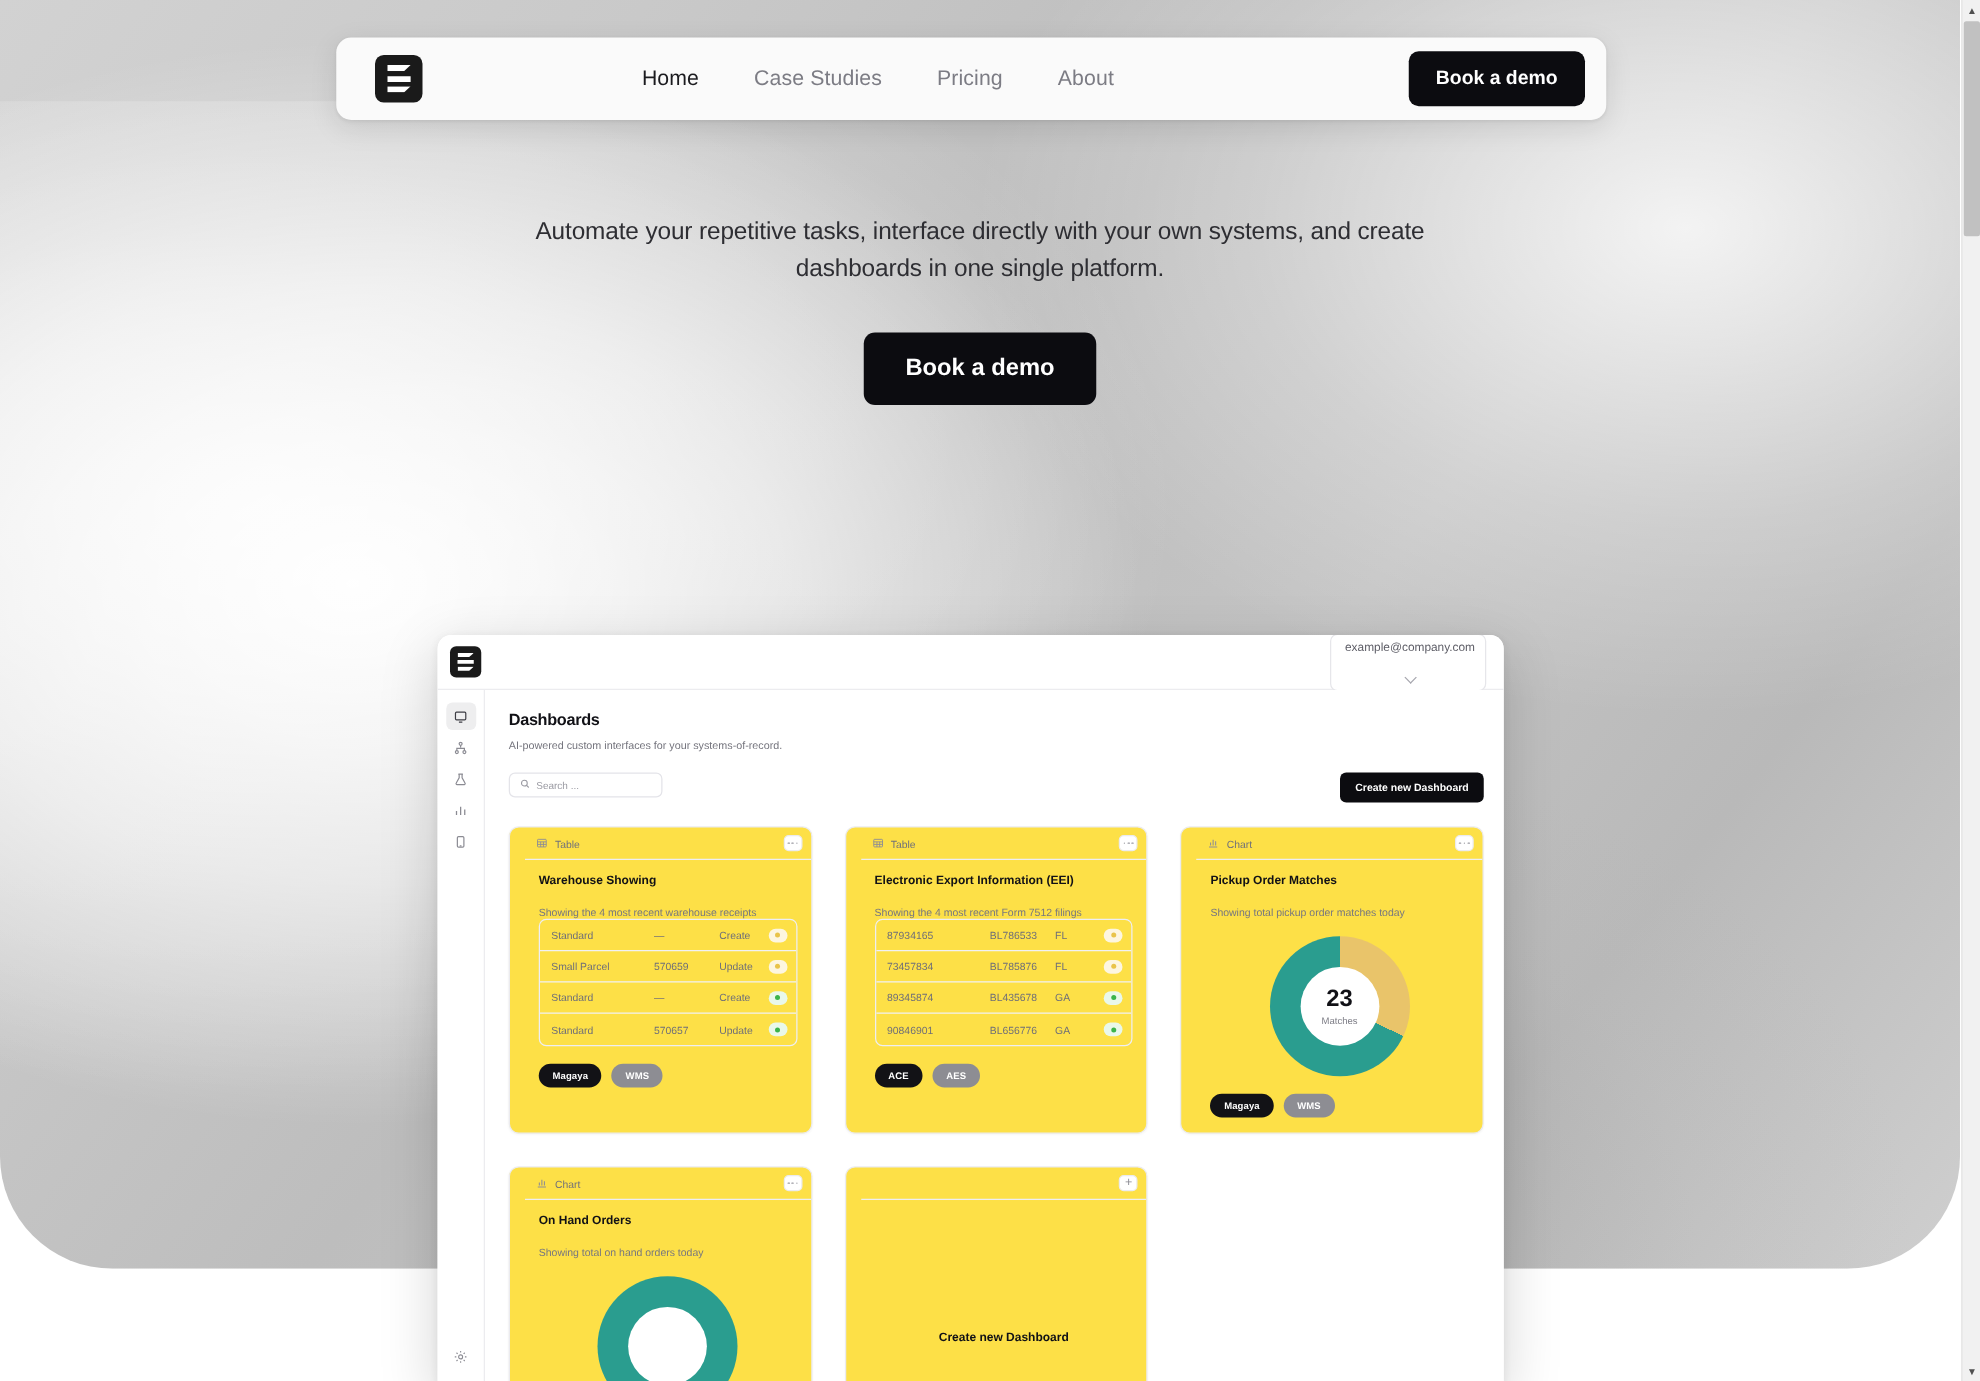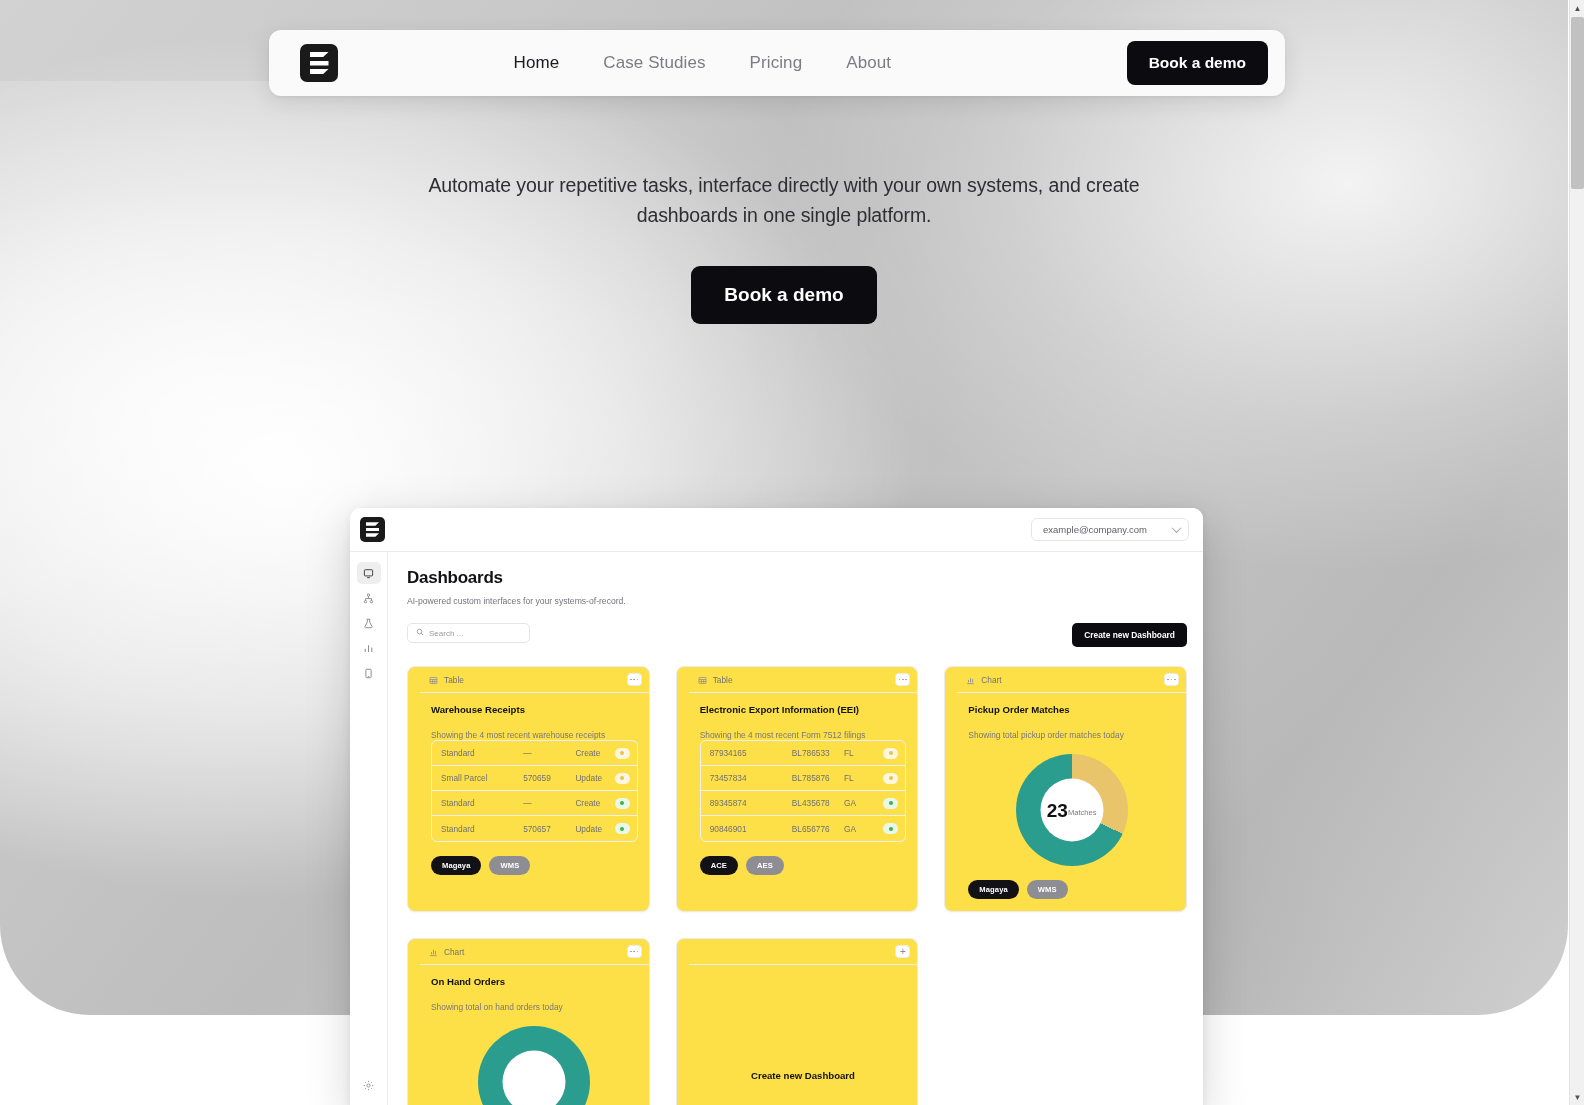--- a/index.html
+++ b/index.html
@@ -196,23 +196,24 @@
 
   .account-pill {
     margin-left: auto;
     border: 1px solid #e6e6ea;
     border-radius: 6px;
     padding: 5px 8px 5px 11px;
     font-size: 9.5px;
     color: #5d5d66;
     display: flex;
     align-items: center;
-    gap: 26px;
+    gap: 16px;
     background: #fff;
     cursor: pointer;
+    flex-direction: column;
   }
   .chev {
     width: 7px; height: 7px;
     border-right: 1.3px solid #a5a5ad;
     border-bottom: 1.3px solid #a5a5ad;
     transform: rotate(45deg) translate(-1px,-1px);
   }
 
   .app-body { display: flex; flex: 1; min-height: 0; }
 
@@ -244,21 +245,21 @@
 
   .app-main {
     flex: 1;
     min-width: 0;
     padding: 16px 16px 0 19px;
     overflow: hidden;
     background: #fff;
   }
 
   .page-title {
-    font-size: 17px;
+    font-size: 13px;
     font-weight: 700;
     color: #111116;
     letter-spacing: -0.25px;
   }
   .page-sub {
     margin-top: 8px;
     font-size: 8.6px;
     color: #74747d;
   }
 
@@ -414,20 +415,21 @@
     border-radius: 50%;
   }
   .donut-hole {
     position: absolute;
     left: 50%; top: 50%;
     transform: translate(-50%,-50%);
     width: 63px; height: 63px;
     border-radius: 50%;
     background: #fff;
     display: flex;
+    flex-direction: column;
     align-items: center;
     justify-content: center;
   }
   .donut-value { font-size: 19px; font-weight: 700; color: #111116; line-height: 1; }
   .donut-label { margin-top: 4px; font-size: 7.6px; color: #7d7d86; }
 
   .partial-donut-wrap {
     margin-top: 14px;
     display: flex;
     justify-content: center;
@@ -603,21 +605,21 @@
                 </svg>
               </span>
               <span class="card-head-label">Table</span>
               <span class="card-menu">
                   <b></b>
                   <b></b>
                   <b></b>
                 </span>
             </div>
             <div class="card-body">
-              <div class="card-title">Warehouse Receipts</div>
+              <div class="card-title">Warehouse Showing</div>
               <div class="card-desc">Showing the 4 most recent warehouse receipts</div>
               <div class="mini-table">
                 <div class="mini-row">
                   <span class="c1">Standard</span>
                   <span class="c2">—</span>
                   <span class="c3">Create</span>
                   <span class="dot-pill pill-amber">
                       <i class="dot"></i>
                     </span>
                 </div>

